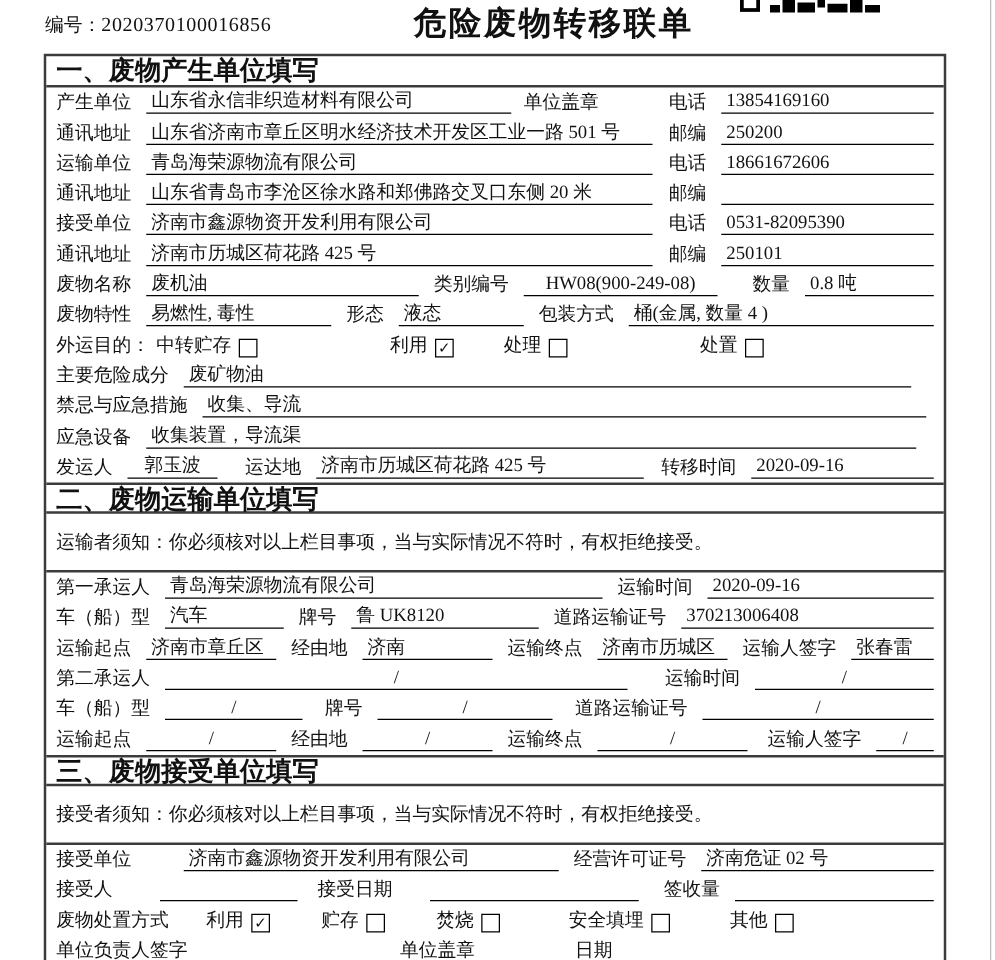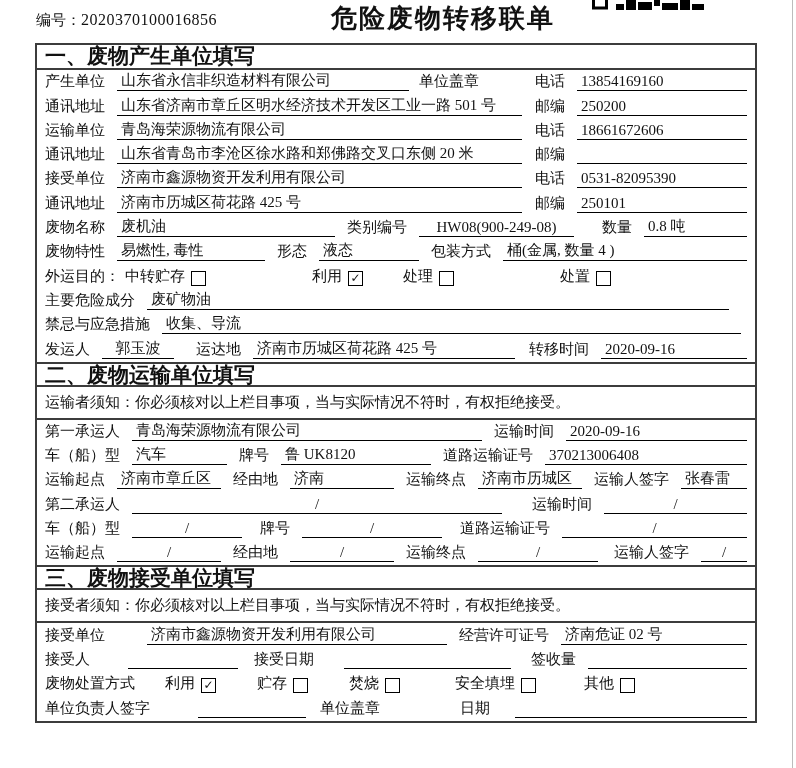--- a/index.html
+++ b/index.html
@@ -11,21 +11,21 @@
   .title{position:absolute;top:1px;left:calc(50% + 45px);transform:translateX(-50%);
          margin:0;font-size:26px;font-weight:bold;letter-spacing:2px;white-space:nowrap;}
   .qr{position:absolute;left:592px;top:0;}
   .formtable{position:absolute;left:35px;top:43px;width:722px;box-sizing:border-box;
              border:2px solid #3c3c3c;background:#fff;}
   .sec-h{height:23px;line-height:22px;font-weight:bold;padding:0 8px;
          border-bottom:2px solid #3c3c3c;font-size:21px;}
   .sec-h.mid{border-top:2px solid #3c3c3c;height:25px;line-height:23px;box-sizing:border-box;}
   .row{display:flex;align-items:flex-end;height:24.3px;box-sizing:border-box;
        padding:0 8px 3px 8px;white-space:nowrap;}
-  .notice{height:33px;display:flex;align-items:center;padding:0 8px;
+  .notice{height:47px;display:flex;align-items:center;padding:0 8px;
           border-bottom:2px solid #3c3c3c;box-sizing:border-box;}
   .lbl{white-space:nowrap;margin-right:12px;flex:0 0 auto;}
   .ul{border-bottom:1px solid #000;padding:0 4px;overflow:hidden;flex:0 0 auto;box-sizing:border-box;}
   .fx{flex:1 1 auto;}
   .ctr{text-align:center;}
   .sp{flex:1 1 auto;}
   .ck{display:flex;align-items:flex-end;flex:0 0 auto;}
   .cb{display:inline-block;width:13px;height:13px;border:1px solid #000;margin-left:6px;
       line-height:13px;text-align:center;font-size:12px;font-weight:bold;flex:0 0 auto;
       font-family:"DejaVu Sans",sans-serif;}
@@ -146,20 +146,24 @@
     <div class="row">
       <span class="lbl">主要危险成分</span>
       <span class="ul fx" style="margin-right:18px">废矿物油</span>
     </div>
 
     <div class="row">
       <span class="lbl">禁忌与应急措施</span>
       <span class="ul fx" style="margin-right:6px">收集、导流</span>
     </div>
 
+    <div class="row">
+      <span class="lbl">应急设备</span>
+      <span class="ul fx" style="margin-right:14px">收集装置，导流渠</span>
+    </div>
 
     <div class="row">
       <span class="lbl">发运人</span>
       <span class="ul ctr" style="width:72px">郭玉波</span>
       <span class="lbl" style="margin-left:22px">运达地</span>
       <span class="ul" style="width:262px">济南市历城区荷花路 425 号</span>
       <span class="lbl" style="margin-left:14px">转移时间</span>
       <span class="ul fx">2020-09-16</span>
     </div>
 

